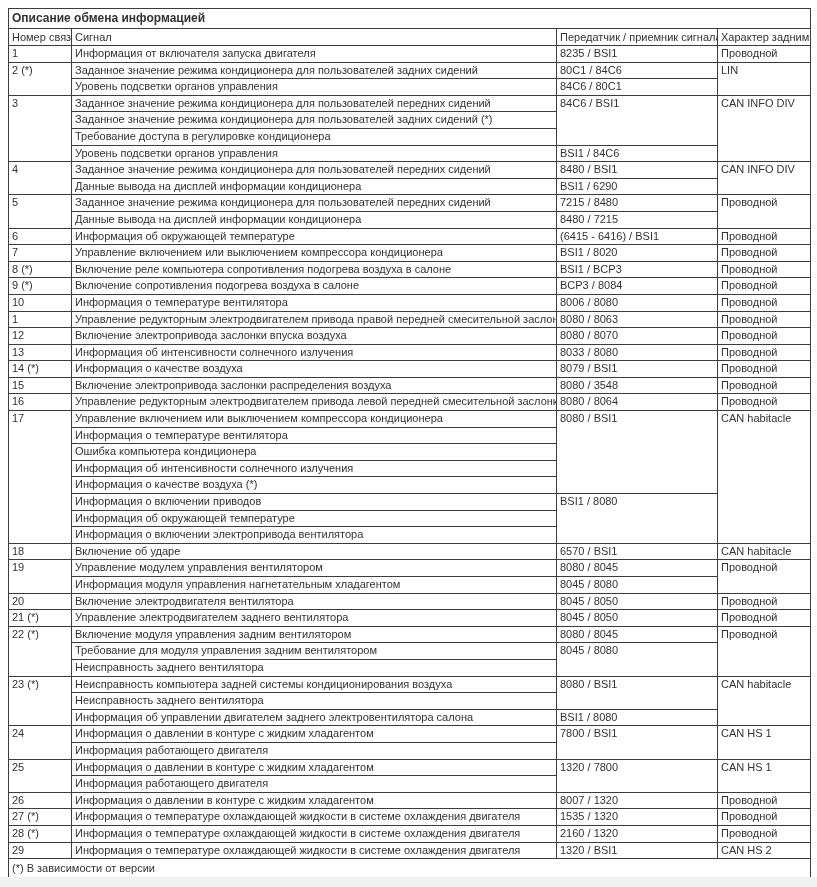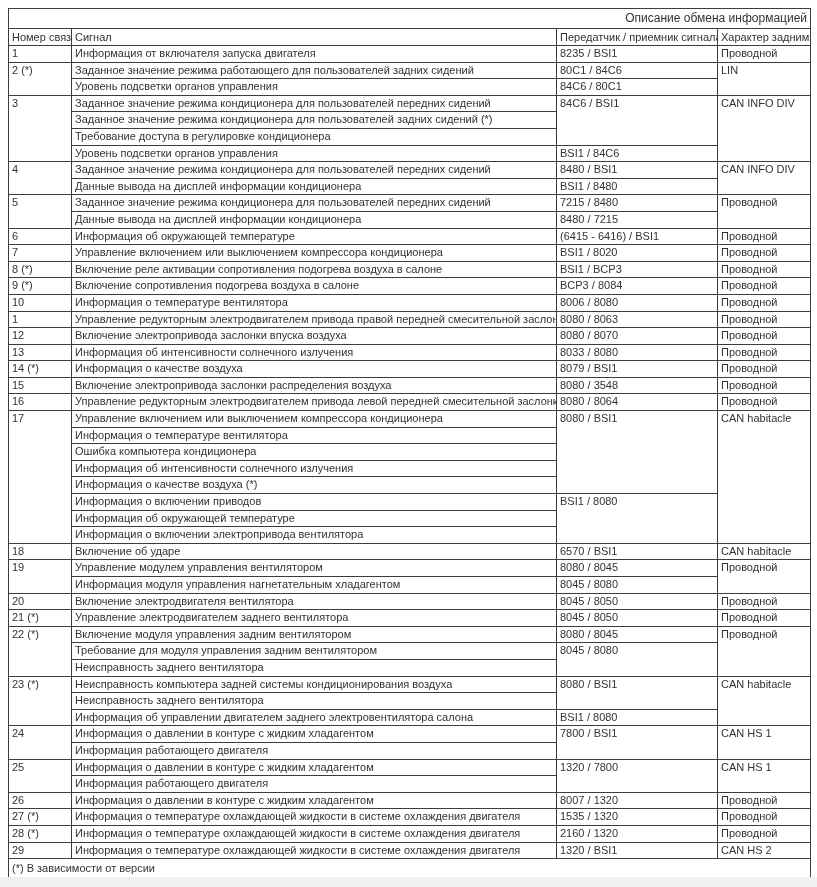--- a/index.html
+++ b/index.html
@@ -35,22 +35,22 @@
     font-size: 11px;
     font-weight: normal;
     text-align: left;
     vertical-align: top;
     height: 15.6px;
     line-height: 15.6px;
     white-space: nowrap;
     overflow: hidden;
   }
   table.exchange td.title-cell {
-    text-align: right;
-    font-weight: normal;
+    text-align: left;
+    font-weight: bold;
     font-size: 12px;
     height: 19px;
     line-height: 19px;
   }
   table.exchange tr.header-row th {
     height: 16px;
     line-height: 16px;
   }
   table.exchange td.footnote-cell {
     height: 18px;
@@ -87,21 +87,21 @@
     <tbody>
 
     <tr>
           <td rowspan="1">1</td>
           <td>Информация от включателя запуска двигателя</td>
           <td rowspan="1">8235 / BSI1</td>
           <td rowspan="1">Проводной</td>
         </tr>
         <tr>
           <td rowspan="2">2 (*)</td>
-          <td>Заданное значение режима работающего для пользователей задних сидений</td>
+          <td>Заданное значение режима кондиционера для пользователей задних сидений</td>
           <td rowspan="1">80C1 / 84C6</td>
           <td rowspan="2">LIN</td>
         </tr>
         <tr>
           <td>Уровень подсветки органов управления</td>
           <td rowspan="1">84C6 / 80C1</td>
         </tr>
         <tr>
           <td rowspan="4">3</td>
           <td>Заданное значение режима кондиционера для пользователей передних сидений</td>
@@ -119,21 +119,21 @@
           <td rowspan="1">BSI1 / 84C6</td>
         </tr>
         <tr>
           <td rowspan="2">4</td>
           <td>Заданное значение режима кондиционера для пользователей передних сидений</td>
           <td rowspan="1">8480 / BSI1</td>
           <td rowspan="2">CAN INFO DIV</td>
         </tr>
         <tr>
           <td>Данные вывода на дисплей информации кондиционера</td>
-          <td rowspan="1">BSI1 / 8480</td>
+          <td rowspan="1">BSI1 / 6290</td>
         </tr>
         <tr>
           <td rowspan="2">5</td>
           <td>Заданное значение режима кондиционера для пользователей передних сидений</td>
           <td rowspan="1">7215 / 8480</td>
           <td rowspan="2">Проводной</td>
         </tr>
         <tr>
           <td>Данные вывода на дисплей информации кондиционера</td>
           <td rowspan="1">8480 / 7215</td>
@@ -145,21 +145,21 @@
           <td rowspan="1">Проводной</td>
         </tr>
         <tr>
           <td rowspan="1">7</td>
           <td>Управление включением или выключением компрессора кондиционера</td>
           <td rowspan="1">BSI1 / 8020</td>
           <td rowspan="1">Проводной</td>
         </tr>
         <tr>
           <td rowspan="1">8 (*)</td>
-          <td>Включение реле активации сопротивления подогрева воздуха в салоне</td>
+          <td>Включение реле компьютера сопротивления подогрева воздуха в салоне</td>
           <td rowspan="1">BSI1 / BCP3</td>
           <td rowspan="1">Проводной</td>
         </tr>
         <tr>
           <td rowspan="1">9 (*)</td>
           <td>Включение сопротивления подогрева воздуха в салоне</td>
           <td rowspan="1">BCP3 / 8084</td>
           <td rowspan="1">Проводной</td>
         </tr>
         <tr>

